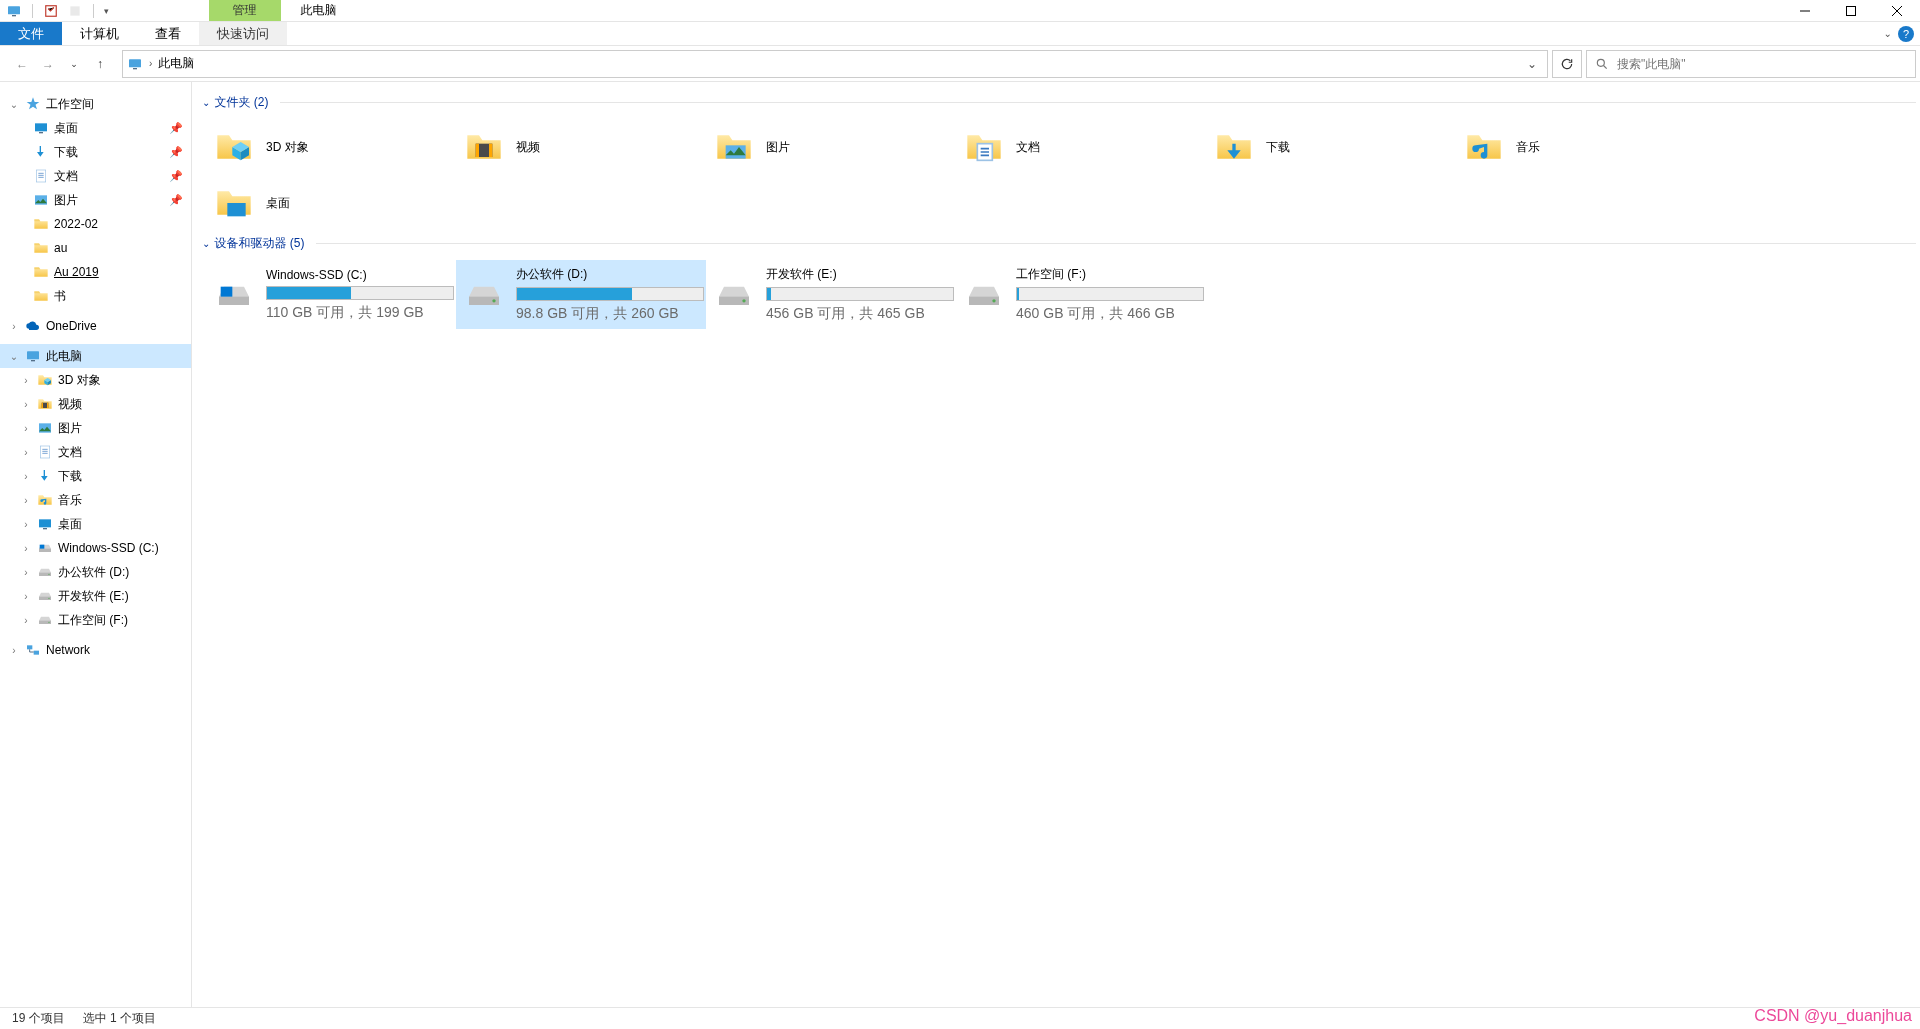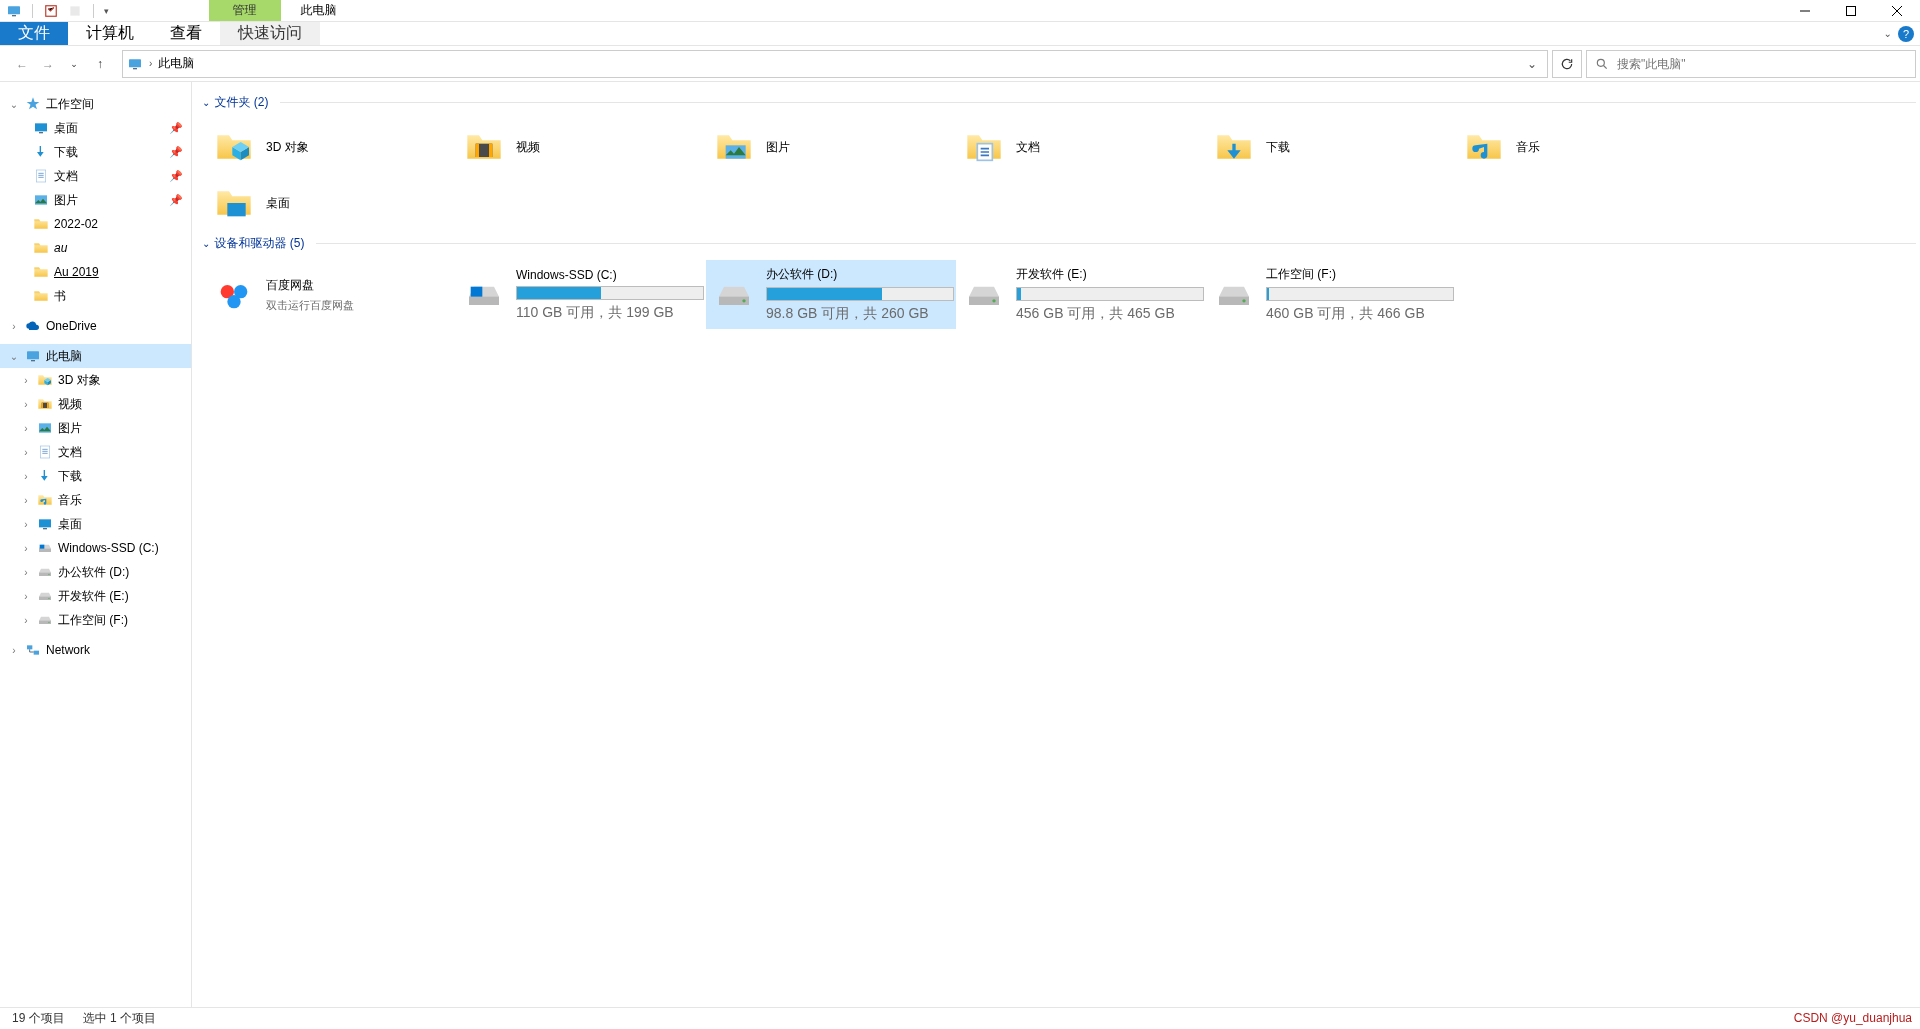--- a/index.html
+++ b/index.html
@@ -11,21 +11,21 @@
 .qat-icon { width: 16px; height: 16px; display: inline-flex; align-items: center; justify-content: center; }
 .qat-divider { width: 1px; height: 14px; background: #ccc; margin: 0 2px; }
 .qat-dropdown { font-size: 9px; color: #555; }
 .ribbon-tab-context { background: #a6d96a; color: #333; padding: 2px 24px; font-size: 12px; margin-left: 100px; }
 .titlebar-title { margin-left: 20px; font-size: 12px; }
 .titlebar-controls { margin-left: auto; display: flex; }
 .win-btn { width: 46px; height: 22px; display: flex; align-items: center; justify-content: center; }
 
 
 .ribbon { height: 24px; display: flex; align-items: stretch; border-bottom: 1px solid #e5e5e5; background: #fff; }
-.ribbon-tab { padding: 4px 18px; font-size: 16px; cursor: pointer; display: flex; align-items: center; }
+.ribbon-tab { padding: 4px 18px; font-size: 13px; cursor: pointer; display: flex; align-items: center; }
 .ribbon-tab.file { background: #1979ca; color: #fff; }
 .ribbon-tab.context { background: #f0f0f0; color: #333; }
 .ribbon-right { margin-left: auto; display: flex; align-items: center; padding-right: 6px; gap: 6px; }
 .help-circle { width: 16px; height: 16px; border-radius: 50%; background: #1979ca; color: #fff; display: flex; align-items: center; justify-content: center; font-size: 11px; }
 
 
 .navbar { height: 36px; display: flex; align-items: center; padding: 4px 4px; gap: 4px; border-bottom: 1px solid #e5e5e5; }
 .nav-btns { display: flex; gap: 2px; padding: 0 6px; }
 .nav-btn { width: 24px; height: 24px; display: flex; align-items: center; justify-content: center; color: #888; }
 .nav-btn:not(.disabled) { color: #333; }
@@ -64,21 +64,21 @@
 .drive-icon { width: 40px; height: 40px; display: flex; align-items: center; justify-content: center; }
 .drive-info { flex: 1; }
 .drive-name { font-size: 12px; margin-bottom: 4px; }
 .drive-bar { width: 188px; height: 14px; border: 1px solid #bcbcbc; background: #eee; position: relative; margin-bottom: 4px; }
 .drive-bar-fill { height: 100%; background: #26a0da; }
 .drive-stats { font-size: 14px; color: #6b6b6b; }
 .drive-sub { font-size: 11px; color: #6b6b6b; }
 
 
 .statusbar { position: absolute; bottom: 0; left: 0; right: 0; height: 22px; display: flex; align-items: center; padding: 0 12px; gap: 18px; border-top: 1px solid #e5e5e5; font-size: 12px; color: #333; }
-.watermark { position: absolute; bottom: 4px; right: 8px; color: #b91c1c; font-size: 12px; }
+.watermark { position: absolute; bottom: 4px; right: 8px; color: #ec4899; font-size: 16px; }
 
 
 svg { display: block; }
 </style>
 </head>
 <body>
 
 <svg width="0" height="0" style="position:absolute">
   <defs>
     <linearGradient id="fg" x1="0" y1="0" x2="0" y2="1">
@@ -308,21 +308,21 @@
   <span class="tree-pin">📌</span>
         </div>
         <div class="tree-item" style="padding-left: 32px;">
           <span class="tree-icon">
             <svg width="16" height="16">
               <use href="#i-folder"></use>
             </svg>
           </span>
   <span class="tree-label">2022-02</span>
   </div>
-        <div class="tree-item" style="padding-left: 32px; font-style: italic;">
+        <div class="tree-item" style="padding-left: 32px;">
           <span class="tree-icon">
             <svg width="16" height="16">
               <use href="#i-folder"></use>
             </svg>
           </span>
   <span class="tree-label">au</span>
   </div>
         <div class="tree-item" style="padding-left: 32px; text-decoration: underline;">
           <span class="tree-icon">
             <svg width="16" height="16">
@@ -543,31 +543,20 @@
 
     <div class="group-header">
       <span class="group-caret">⌄</span>
       <span>设备和驱动器 (5)</span>
       <span class="group-line"></span>
     </div>
     <div class="drive-grid" id="drive-grid">
         <div class="drive-item">
           <span class="drive-icon">
             <svg width="40" height="40">
-              <use href="#i-baidu"></use>
-            </svg>
-          </span>
-  <div class="drive-info">
-            <div class="drive-name">百度网盘</div>
-            <div class="drive-sub">双击运行百度网盘</div>
-          </div>
-        </div>
-        <div class="drive-item">
-          <span class="drive-icon">
-            <svg width="40" height="40">
               <use href="#i-drive-os"></use>
             </svg>
           </span>
   <div class="drive-info">
             <div class="drive-name">Windows-SSD (C:)</div>
             <div class="drive-bar">
               <div class="drive-bar-fill" style="width:45%"></div>
             </div>
     <div class="drive-stats">110 GB 可用，共 199 GB</div>
           </div>

